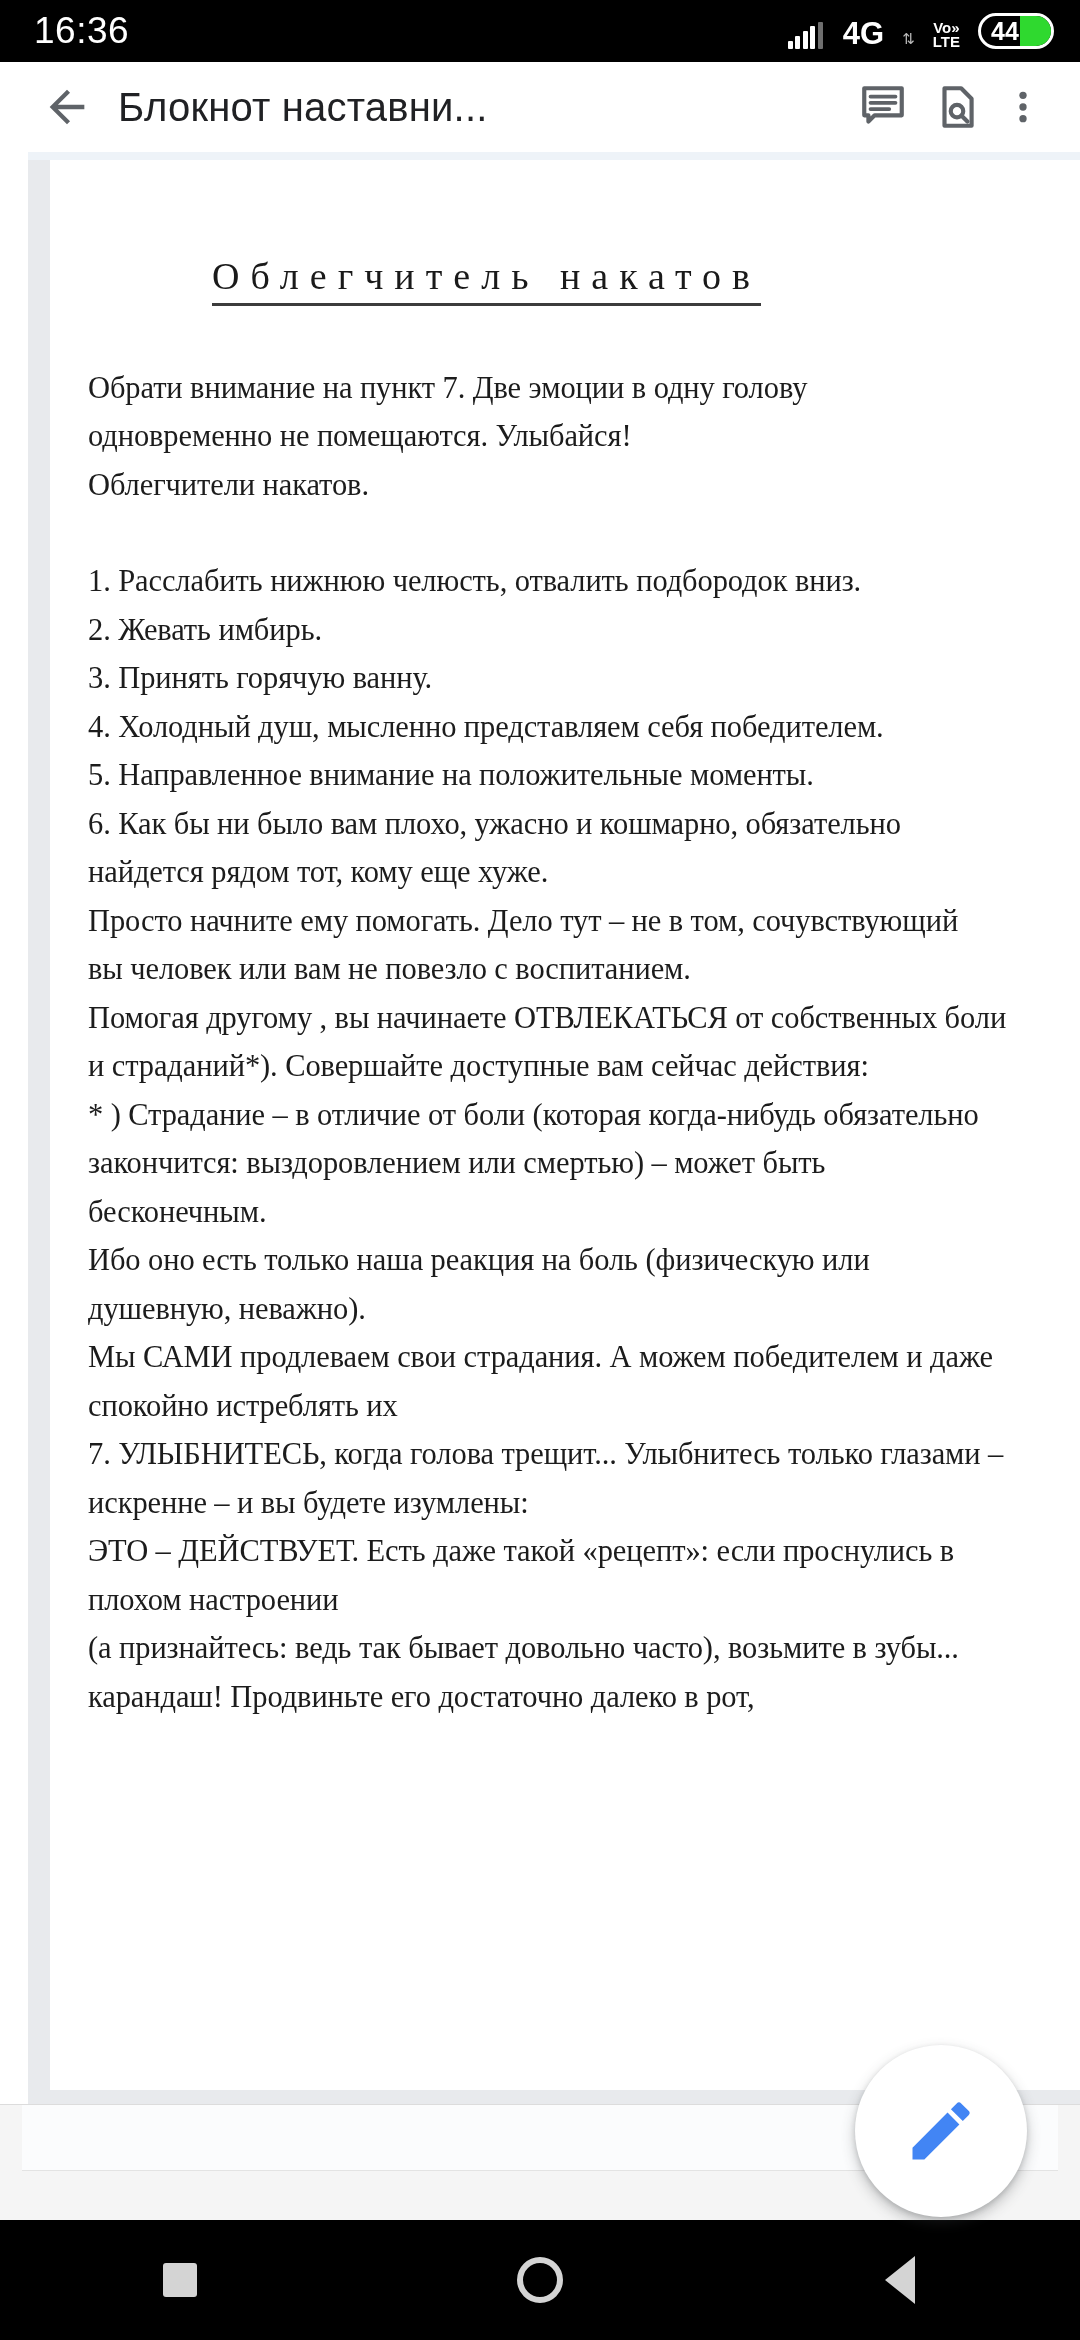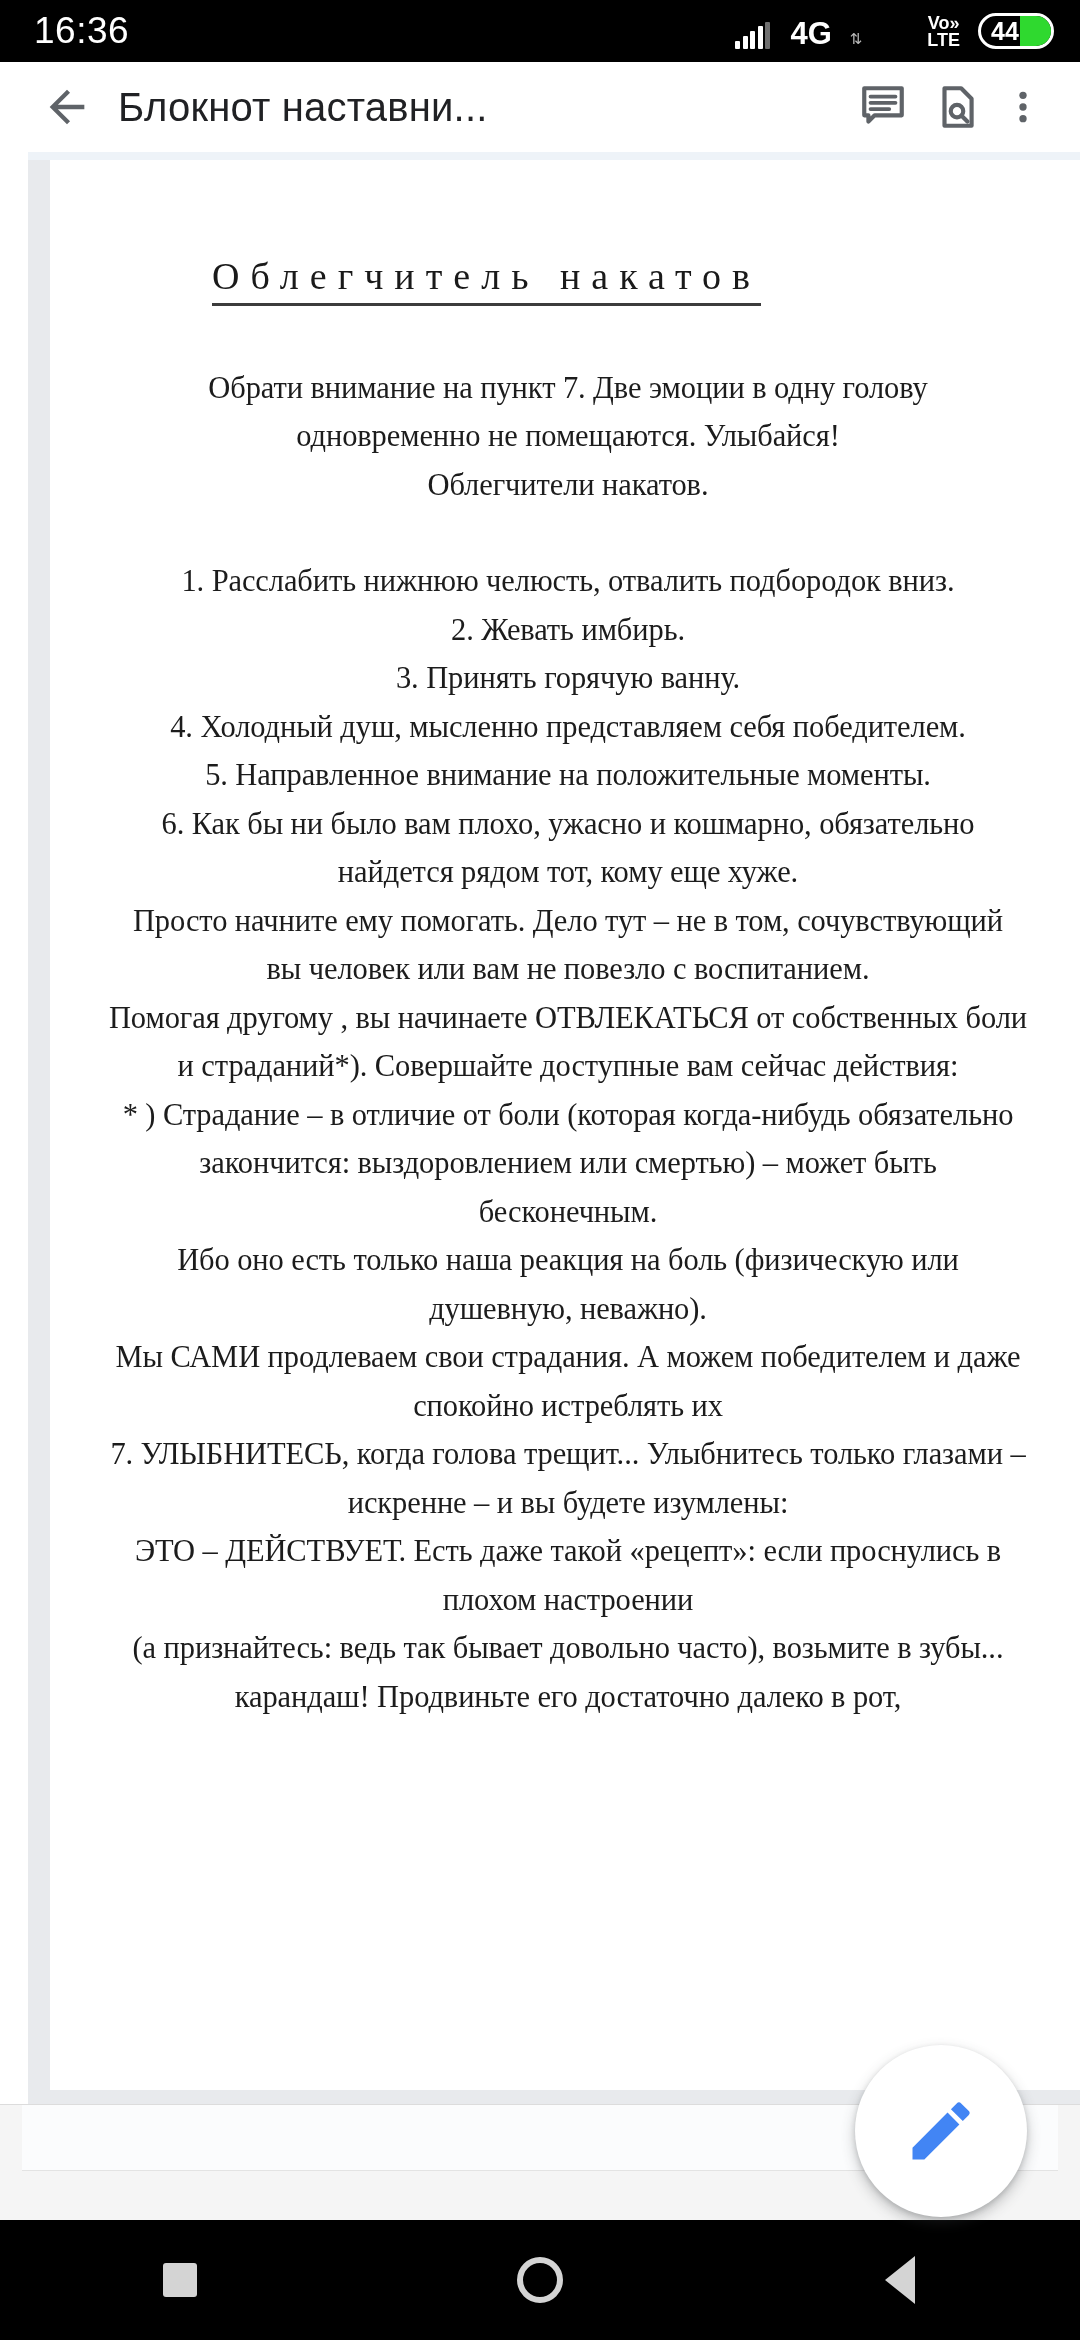--- a/index.html
+++ b/index.html
@@ -21,21 +21,21 @@
   .clock { font-size: 37px; letter-spacing: 0.5px; font-weight: 400; color:#fff; }
   .status-right { display: flex; align-items: flex-end; gap: 18px; }
   .sig { display: flex; align-items: flex-end; gap: 2.5px; height: 26px; }
   .sig i { display:block; width: 5px; background:#ffffff; border-radius: 1px; }
   .sig i:nth-child(1){height:8px;} .sig i:nth-child(2){height:13px;}
   .sig i:nth-child(3){height:18px;} .sig i:nth-child(4){height:23px;}
   .sig i:nth-child(5){height:27px;background:#6f6f6f;}
   .net { font-size: 31px; font-weight: 700; line-height: 1; color:#fff; margin-left:2px; }
   .netarrows { font-size: 15px; color:#b9b9b9; line-height:1; margin:0 1px 3px 0; letter-spacing:-1px;}
   .volte { display:flex; flex-direction:column; align-items:center; line-height:0.95;
-           font-size: 18px; font-weight: 700; color:#fff;margin-left:47px; }
+           font-size: 15px; font-weight: 700; color:#fff; }
   .battery {
     display:flex; align-items:center; justify-content:flex-start;
     width: 76px; height: 36px; border: 3px solid #ffffff; border-radius: 19px;
     position: relative; overflow: hidden; padding-left: 10px;
   }
   .battery .lvl { position:absolute; right:0; top:0; bottom:0; width: 44%; background:#2fd92f; }
   .battery span { position: relative; z-index:2; font-size: 25px; font-weight: 700; color:#fff; }
 
   
   .toolbar {
@@ -72,21 +72,20 @@
     margin-left: 124px;
     padding-bottom: 5px;
     line-height: 1.1;
   }
   .body-text {
     font-family: "Liberation Serif", serif;
     font-size: 30.5px; color: #1c1c1c;
     line-height: 48.5px;
     margin-top: 58px;
     letter-spacing: -0.1px;
-    text-align: center;
   }
   .body-text p { margin: 0; }
   .body-text p.gap { height: 48px; }
 
   
   .fab {
     position: absolute; left: 855px; top: 2045px;
     width: 172px; height: 172px; border-radius: 50%;
     background: #ffffff;
     box-shadow: 0 6px 14px rgba(60,64,67,.30), 0 2px 5px rgba(60,64,67,.18);

